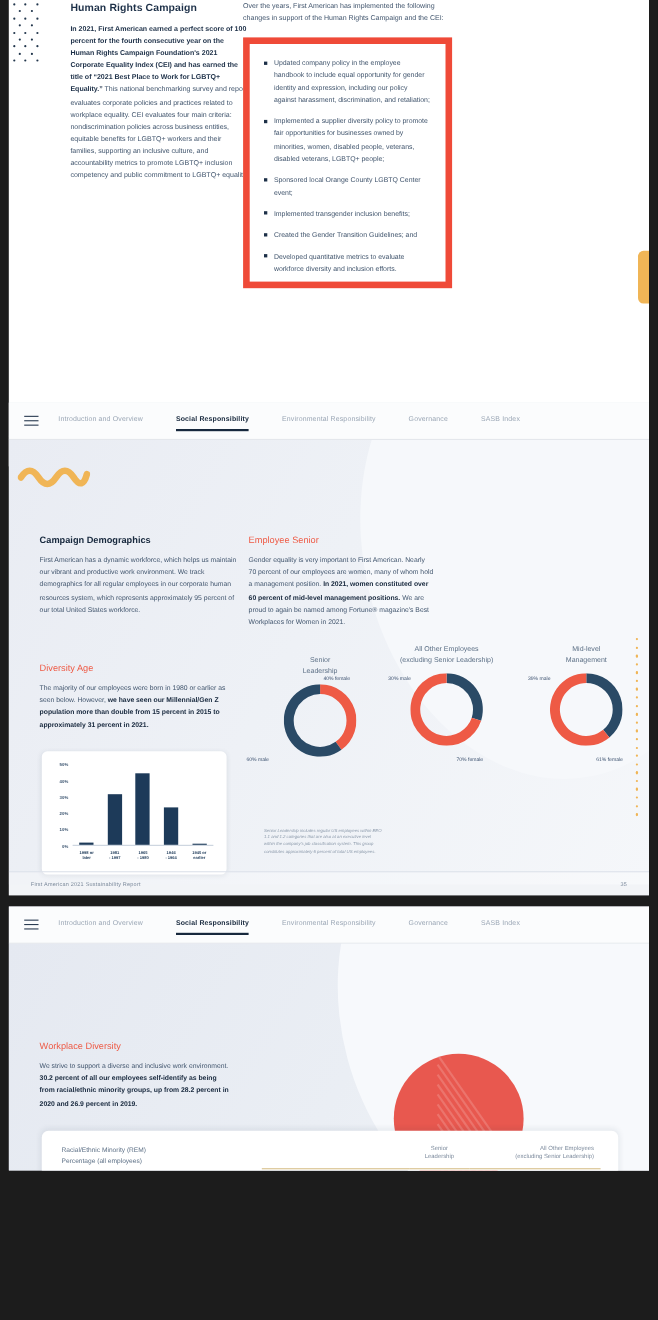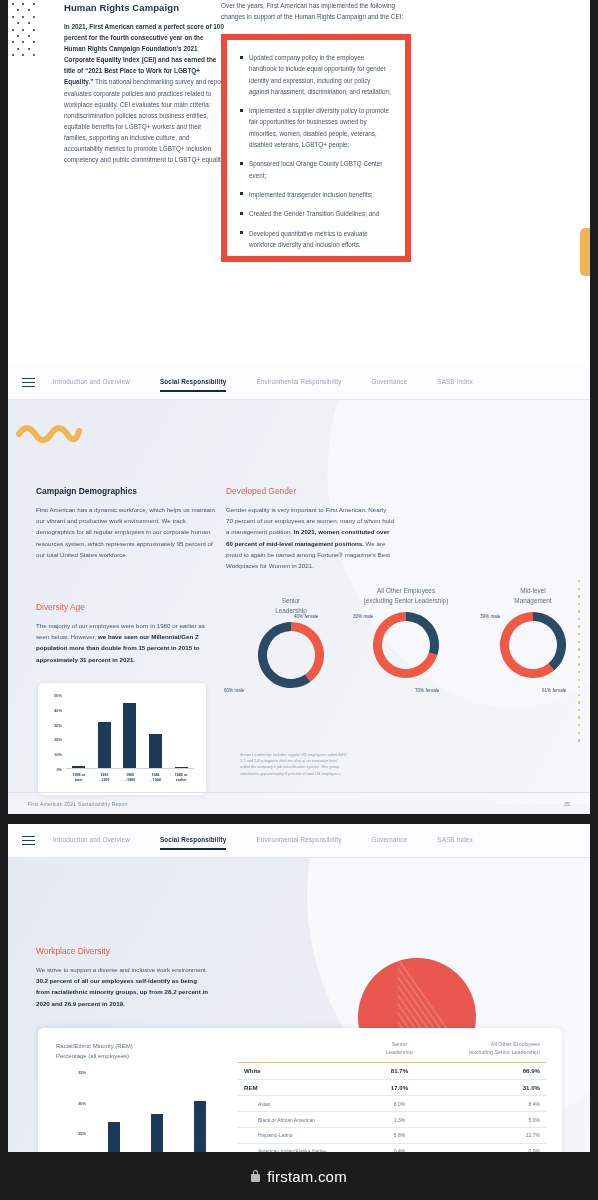--- a/index.html
+++ b/index.html
@@ -131,21 +131,21 @@
     border-top: 1px solid #dde2ea; display: flex; align-items: center;
     justify-content: space-between; padding: 0 20px; background: rgba(255,255,255,.25);
   }
   .p35-footer span { font-size: 5.0px; color: #7c8a9c; letter-spacing: .2px; }
   .dotcol { position: absolute; right: 10px; top: 180px; }
   .dotcol i { display: block; width: 2.4px; height: 2.4px; border-radius: 50%;
     background: #f0b556; margin-bottom: 5.2px; }
 
   
   .page36 {
-    position: absolute; left: 8px; top: 824px; width: 582px; height: 328px;
+    position: absolute; left: 8px; top: 824px; width: 582px; height: 240px;
     overflow: hidden; background: #e9ecf3;
   }
   .p36-body { position: relative; height: 294px;
     background: linear-gradient(120deg,#e5e9f1 0%,#eaeef4 50%,#f4f6fa 100%); overflow: hidden; }
   .p36-swoosh { position: absolute; right: -60px; top: -150px; width: 340px; height: 420px;
     background: #f7f9fc; border-radius: 50%; transform: rotate(-15deg); }
   .redcircle { position: absolute; left: 350px; top: 100px; width: 118px; height: 118px;
     border-radius: 50%; background: #e8584f; overflow: hidden; }
   .redcircle i { position: absolute; width: 200px; height: 1.6px; background: rgba(255,255,255,.17);
     transform-origin: left center; }
@@ -277,21 +277,21 @@
       <svg class="squiggle" width="66" height="26">
         <path d="M3,14 Q11,2 19,14 T35,14 T51,14 T63,11" stroke="#f0b556" stroke-width="6" fill="none" stroke-linecap="round"></path>
       </svg>
 
       <div class="col-a">
         <div class="h-dark">Campaign Demographics</div>
         <div class="body-txt">First American has a dynamic workforce, which helps us maintain our vibrant and productive work environment. We track demographics for all regular employees in our corporate human resources system, which represents approximately 95 percent of our total United States workforce.</div>
       </div>
 
       <div class="col-b">
-        <div class="h-red">Developed Gender</div>
+        <div class="h-red">Employee Senior</div>
         <div class="body-txt"><span>Gender equality is very important to First American. Nearly 70 percent of our employees are women, many of whom hold a management position. </span><b>In 2021, women constituted over 60 percent of mid-level management positions.</b><span> We are proud to again be named among Fortune® magazine's Best Workplaces for Women in 2021.</span></div>
       </div>
 
       <div class="employee-age">
         <div class="h-red">Diversity Age</div>
         <div class="body-txt"><span>The majority of our employees were born in 1980 or earlier as seen below. However, </span><b>we have seen our Millennial/Gen Z population more than double from 15 percent in 2015 to approximately 31 percent in 2021.</b></div>
       </div>
 
       <div class="agechart">
         <div class="ac-inner">
@@ -503,21 +503,14 @@
                   <td class="c1">0.4%</td>
                   <td>0.9%</td>
                 </tr>
               </tbody>
           </table>
         </div>
       </div>
     </div>
   </div>
 
-  <div class="urlbar">
-    <div class="lock">
-      <div class="shackle"></div>
-        <div class="body"></div>
-    </div>
-    <div class="urltext">firstam.com</div>
-  </div>
 
 </div>
 
 </body></html>

